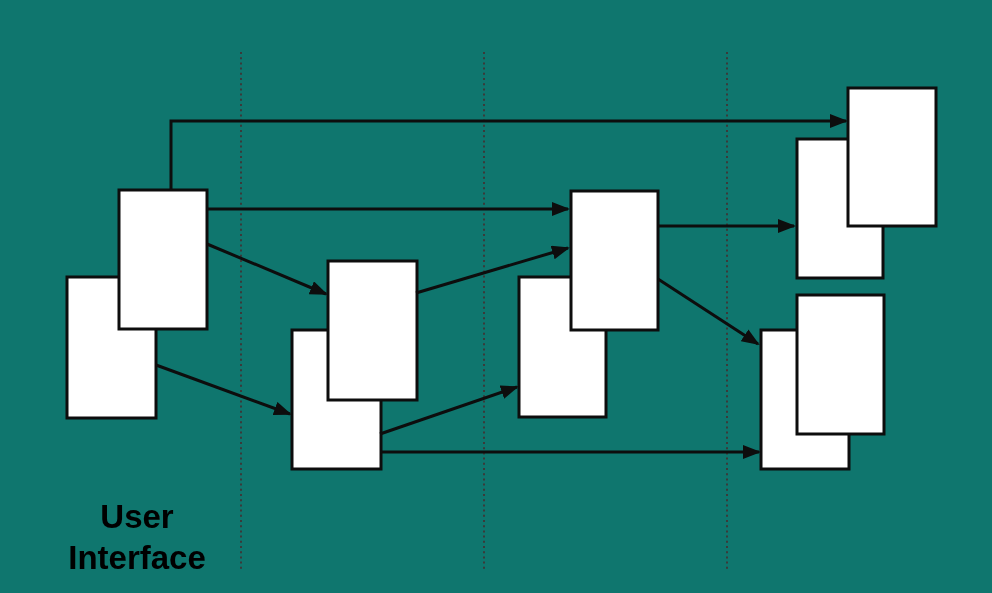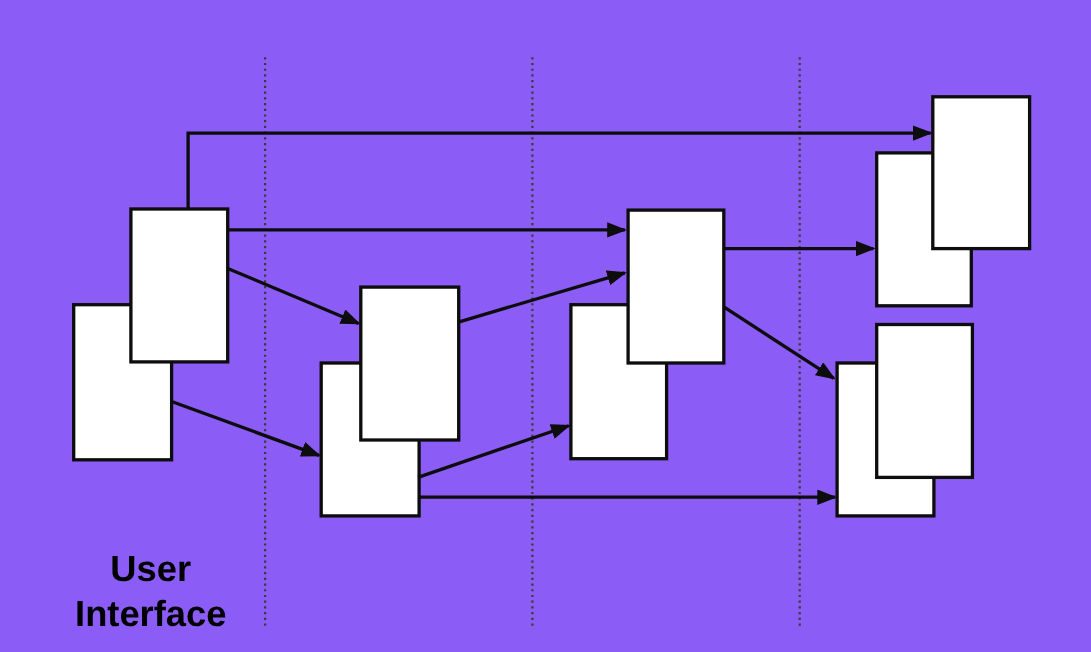--- a/index.html
+++ b/index.html
@@ -1,19 +1,19 @@
 <!DOCTYPE html>
 <html><head>
 <meta charset="utf-8">
 <style>
   html,body{margin:0;padding:0;background:#ffffff;}
   .stage{
     position:relative;
     width:992px;height:593px;
-    background:#8b5cf6;
+    background:#0f766e;
     font-family:"Liberation Sans", sans-serif;
     overflow:hidden;
   }
   .stage svg{position:absolute;left:0;top:0;}
   .layer-label{
     position:absolute;
     transform:translateX(-50%);
     font-weight:bold;
     font-size:33px;
     line-height:41px;

